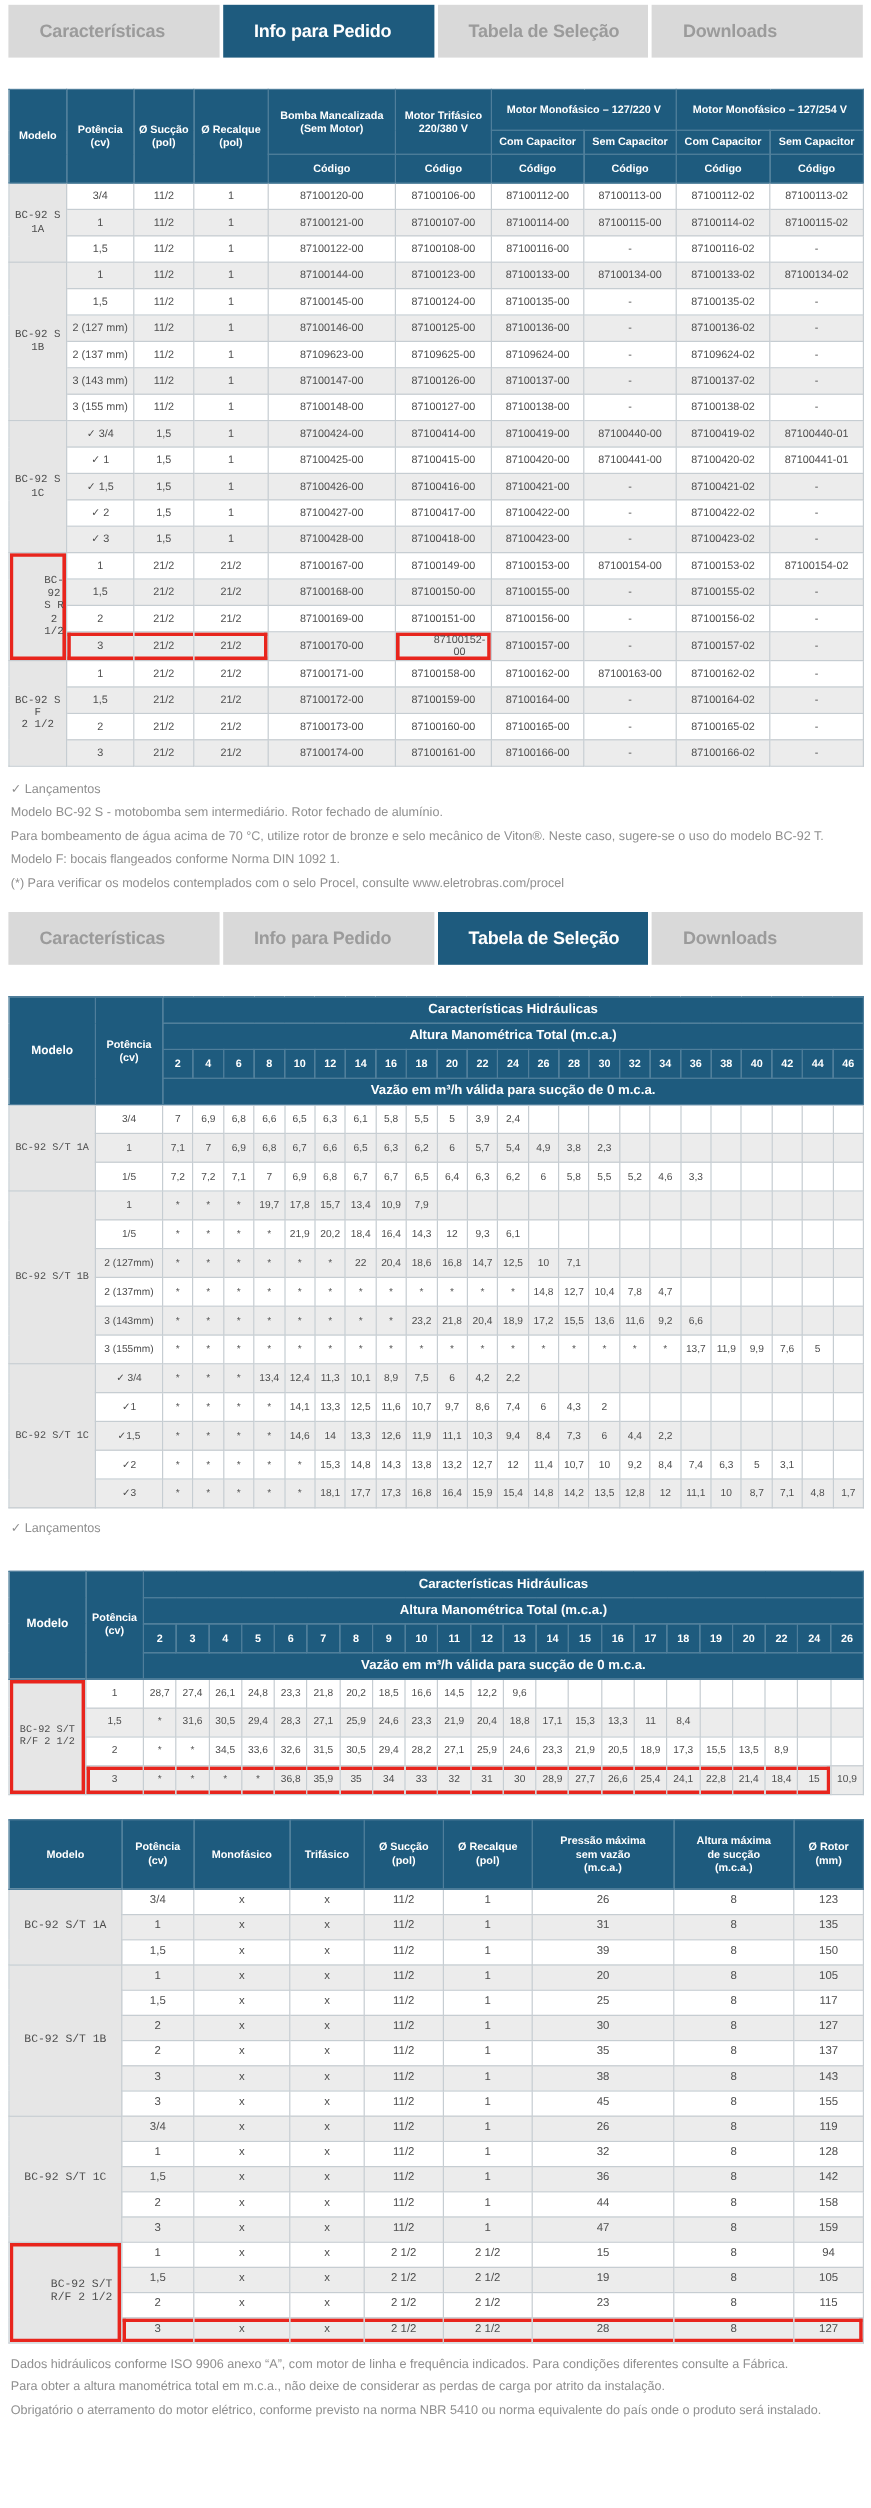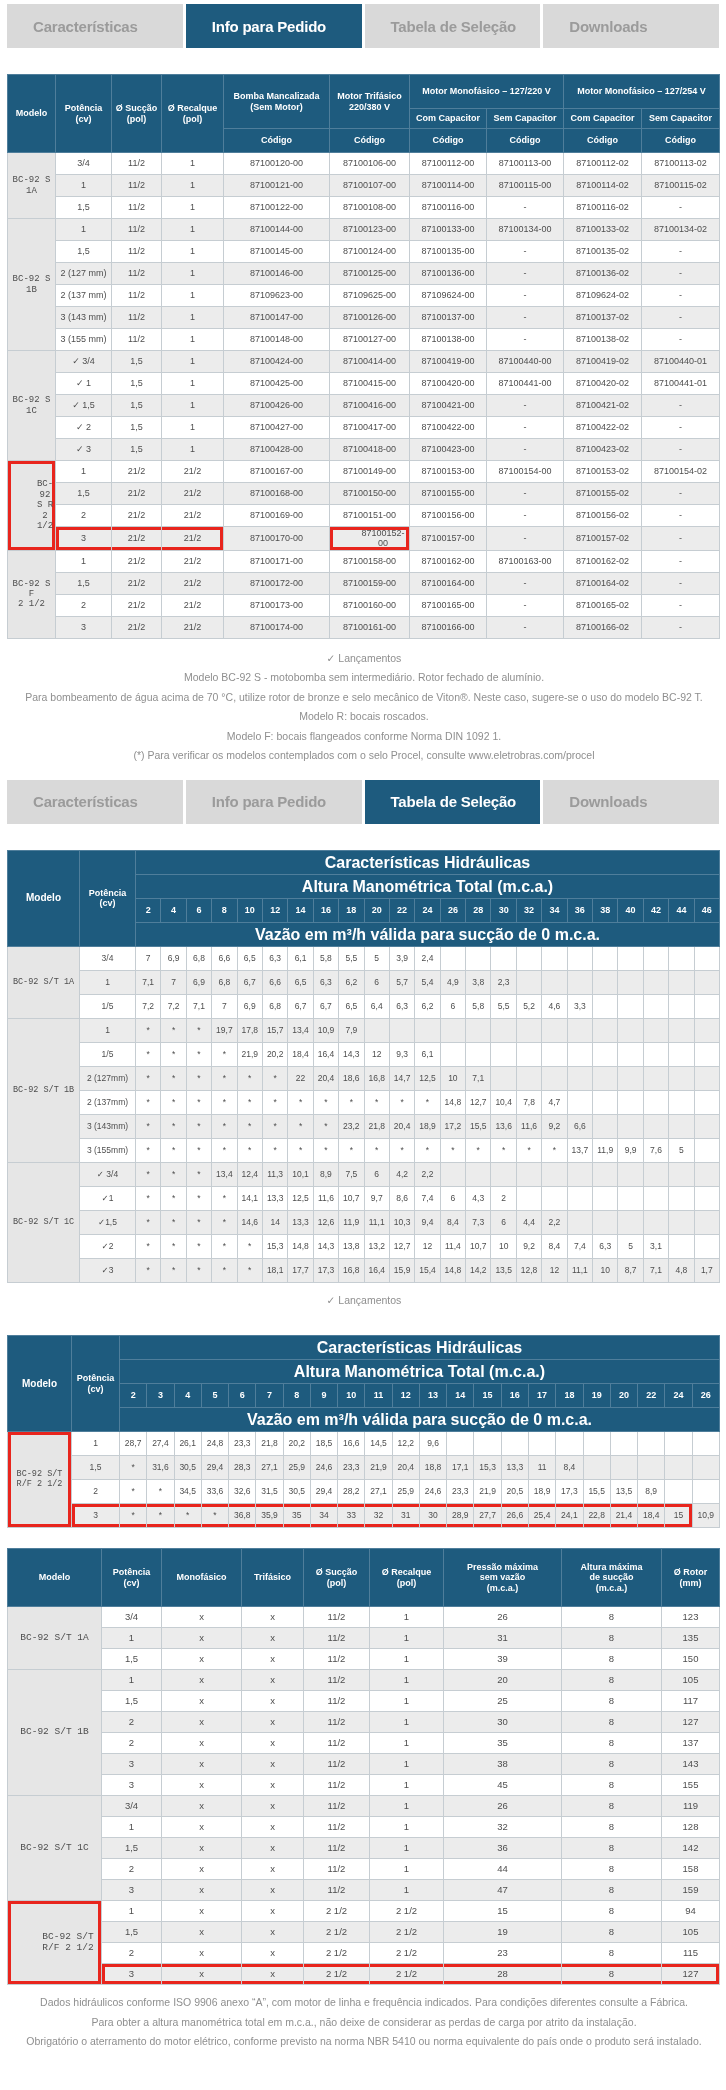--- a/index.html
+++ b/index.html
@@ -27,33 +27,33 @@
   .t1 { margin-top:26px; }
   .t1 th { font-size:9px; }
   .t1 td { font-size:9px; height:22px; }
   .t1 thead tr:nth-child(1) th { height:34px; }
   .t1 thead tr:nth-child(2) th { height:20px;text-align:center; }
   .t1 thead tr:nth-child(3) th { height:24px; }
 
   
   .thyd { margin-top:26px; }
   .thyd th { font-size:9px; }
-  .thyd th.big { font-size:16px; height:22px; }
+  .thyd th.big { font-size:11px; height:22px; }
   .thyd th.amt-num { font-size:9px; height:24px; padding:0; }
   .thyd td { font-size:8.5px; height:24px; padding:0; }
   .t3 { margin-top:24px; }
 
   
   .t4 { margin-top:20px; }
   .t4 th { font-size:9px; height:58px; }
   .t4 td { font-size:9.5px; height:21px; }
 
   
   .notes { margin:10px 0 14px 2px; }
-  .note-line { font-size:10.5px; color:#8f8f8f; line-height:19.5px;text-align:center; }
+  .note-line { font-size:10.5px; color:#8f8f8f; line-height:19.5px; }
   .notes-tight { margin:8px 0 0 2px; }
   .notes-footer { margin:8px 0 0 2px; }
 
   
   .rb-all { box-shadow: inset 0 0 0 3px #e8251d; padding-left: 28px; }
   .rb-ltb { box-shadow: inset 3px 0 0 #e8251d, inset 0 3px 0 #e8251d, inset 0 -3px 0 #e8251d; }
   .rb-tb  { box-shadow: inset 0 3px 0 #e8251d, inset 0 -3px 0 #e8251d; }
   .rb-tbr { box-shadow: inset 0 3px 0 #e8251d, inset 0 -3px 0 #e8251d, inset -3px 0 0 #e8251d; }
 </style>
 </head>
@@ -365,21 +365,20 @@
           <td>87100166-02</td>
           <td>-</td>
         </tr>
       </tbody>
   </table>
 
   <div class="notes">
       <div class="note-line">✓ Lançamentos</div>
       <div class="note-line">Modelo BC-92 S - motobomba sem intermediário. Rotor fechado de alumínio.</div>
       <div class="note-line">Para bombeamento de água acima de 70 °C, utilize rotor de bronze e selo mecânico de Viton®. Neste caso, sugere-se o uso do modelo BC-92 T.</div>
-      <div class="note-line">Modelo R: bocais roscados.</div>
       <div class="note-line">Modelo F: bocais flangeados conforme Norma DIN 1092 1.</div>
       <div class="note-line">(*) Para verificar os modelos contemplados com o selo Procel, consulte www.eletrobras.com/procel</div>
     </div>
 
   <div class="tabbar">
       <div class="tab">Características</div>
       <div class="tab">Info para Pedido</div>
       <div class="tab active">Tabela de Seleção</div>
       <div class="tab">Downloads</div>
     </div>

